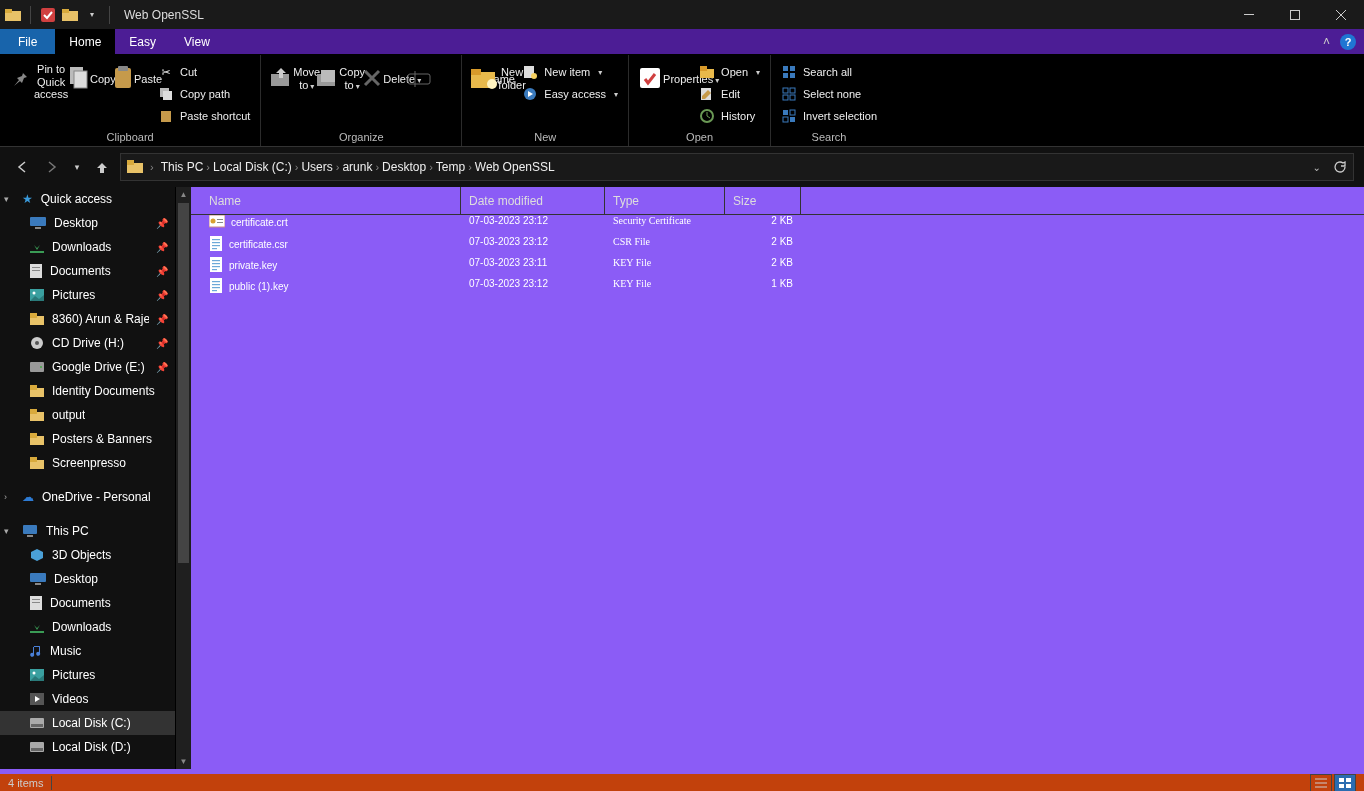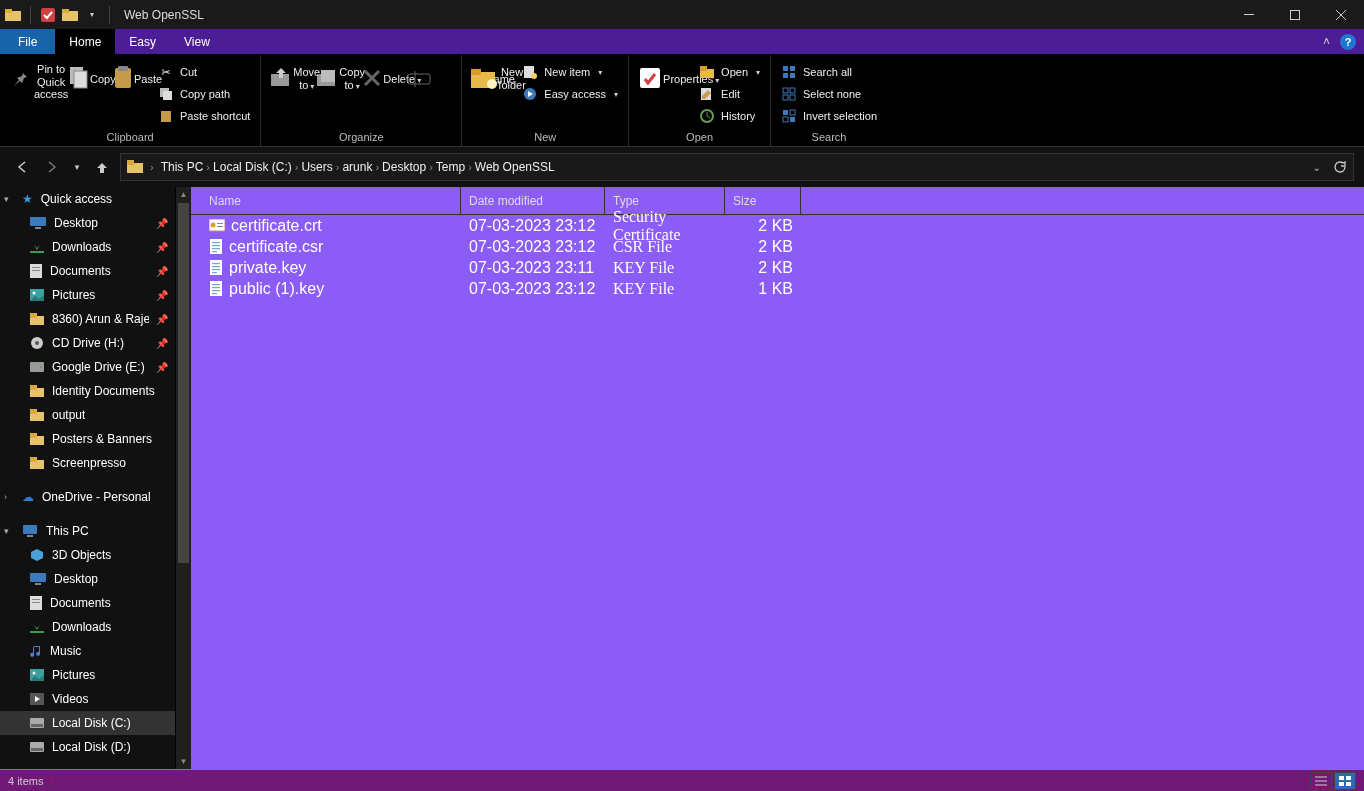--- a/index.html
+++ b/index.html
@@ -59,27 +59,27 @@
   .sb-caret { width:10px; color:#aaa; font-size:9px; margin-left:-10px;}
   .sb-spacer { height:10px; }
   .sb-head { font-weight:normal; }
 
   
   .filepane { flex:1; display:flex; flex-direction:column; background:#8b5cf6;}
   .columns { height:28px; display:flex; align-items:center; border-bottom:1px solid #333; padding-left:10px;}
   .col { font-size:12px; color:#ddd; border-right:1px solid #333; height:100%; display:flex; align-items:center; padding:0 8px;}
   .col.name { width:260px;} .col.date { width:144px;} .col.type { width:120px;} .col.size { width:76px; justify-content:flex-start;}
   .rows { flex:1; }
-  .row { display:flex; align-items:center; height:21px; padding-left:10px; font-size:16px; color:#fff;}
+  .row { display:flex; align-items:flex-start; height:21px; padding-left:10px; font-size:10px; color:#fff;}
   .cell { padding:0 8px; }
   .cell.name { width:260px; display:flex; align-items:center; gap:6px;}
   .cell.date { width:144px;} .cell.type { width:120px;font-family:Liberation Serif, serif;} .cell.size { width:76px; text-align:right;}
 
   
-  .status { height:22px; background:#701a75; border-top:1px solid #8b5cf6; display:flex; align-items:center; padding:0 8px; font-size:11px; color:#ccc;}
+  .status { height:22px; background:#c2410c; border-top:5px solid #8b5cf6; display:flex; align-items:center; padding:0 8px; font-size:11px; color:#ccc;}
   .status-sep { width:1px; height:14px; background:#444; margin:0 8px;}
   .status-right { margin-left:auto; display:flex; gap:2px;}
   .view-btn { width:22px; height:18px; border:1px solid #444; display:flex; align-items:center; justify-content:center;}
   .view-btn.active { background:#2b6cb0;}
 
   svg { display:block; }
 </style>
 </head>
 <body>
 

